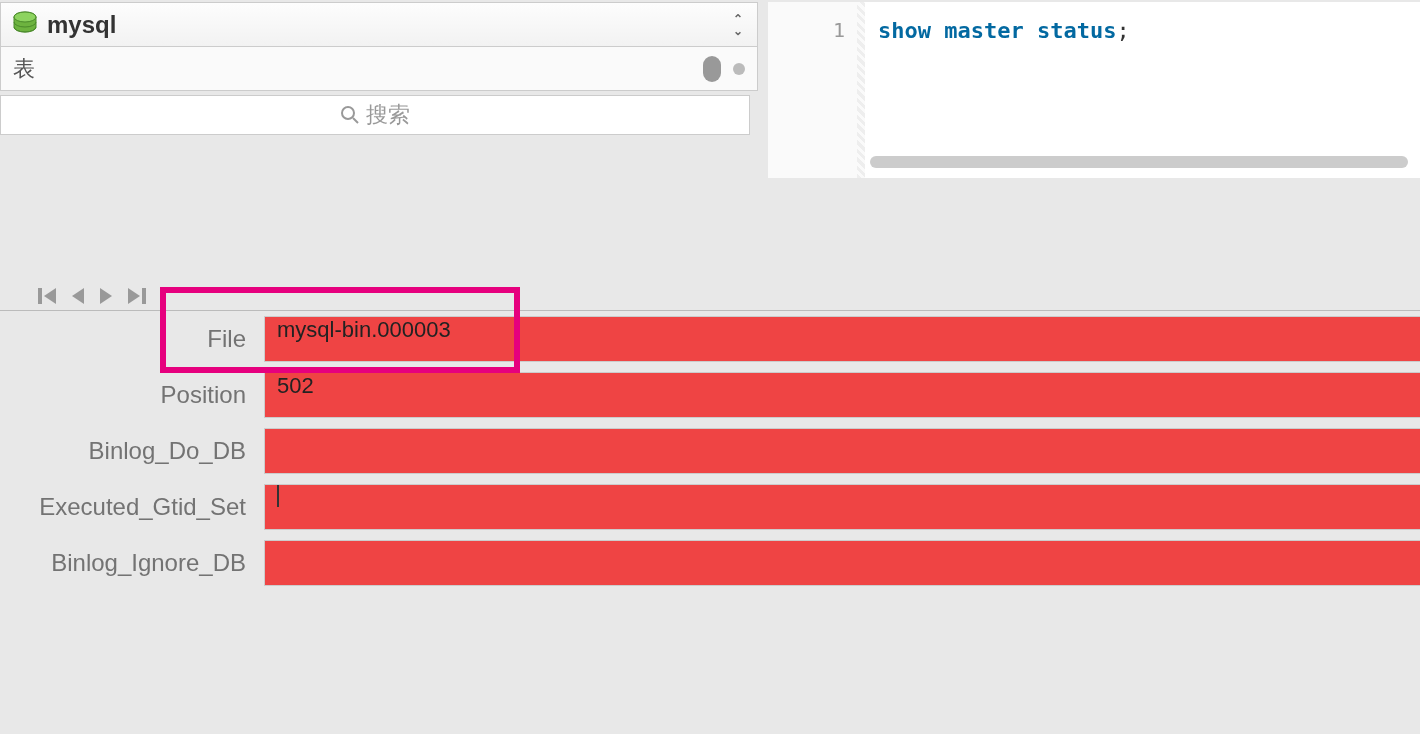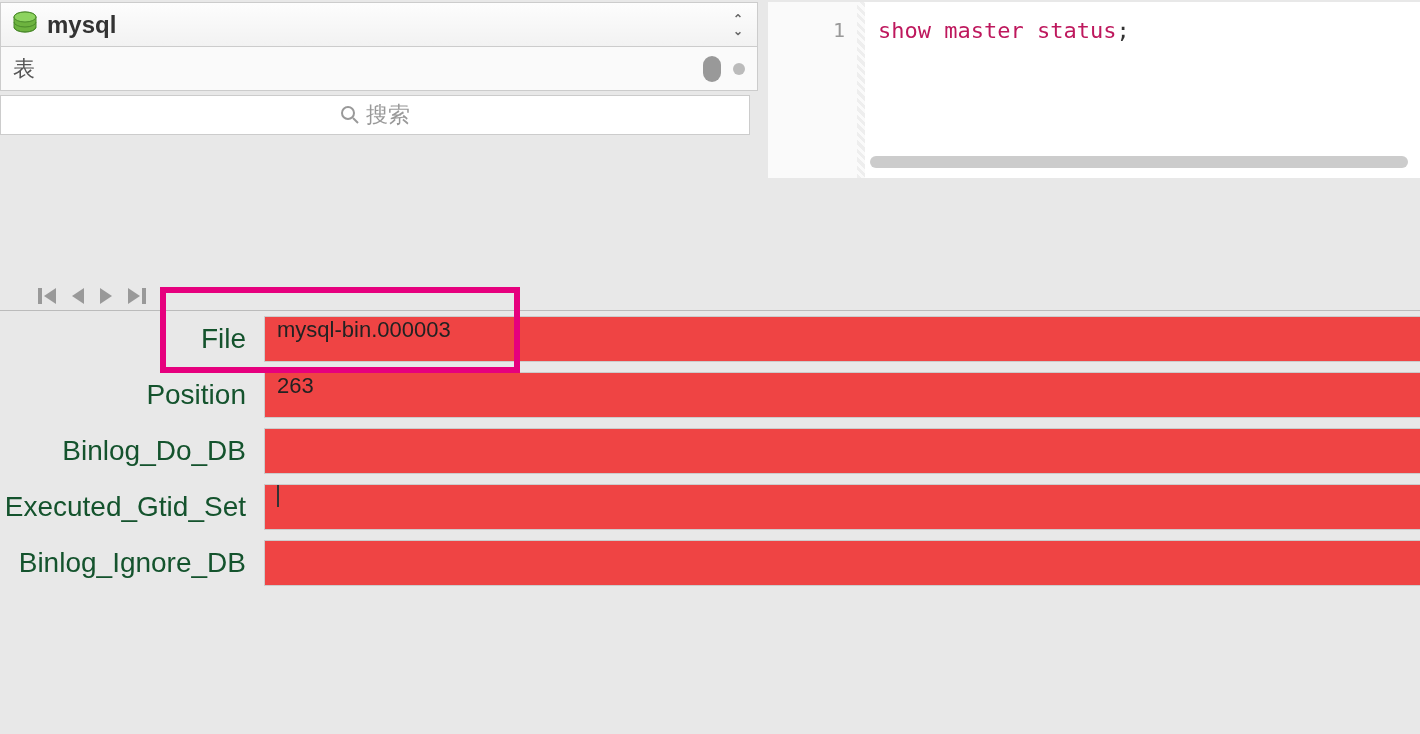--- a/index.html
+++ b/index.html
@@ -130,21 +130,21 @@
       width: 8px;
       background: repeating-linear-gradient(45deg, #eee 0 3px, #fafafa 3px 6px);
     }
     .code-area {
       flex: 1;
       padding: 16px 20px 0 20px;
       font-family: Menlo, Consolas, monospace;
       font-size: 22px;
       position: relative;
     }
-    .code-blue { color: #be185d; font-weight: normal; }
+    .code-blue { color: #0369a1; font-weight: bold; }
     .code-punct { color: #333; }
     .code-scroll {
       position: absolute;
       left: 12px;
       right: 12px;
       bottom: 10px;
       height: 12px;
       background: #ccc;
       border-radius: 6px;
     }
@@ -169,22 +169,22 @@
     }
     .result-row {
       display: flex;
       align-items: center;
       height: 56px;
     }
     .result-label {
       width: 264px;
       text-align: right;
       padding-right: 18px;
-      font-size: 28px;
-      color: #14532d;
+      font-size: 24px;
+      color: #737373;
     }
     .result-value-box {
       flex: 1;
       height: 46px;
       background: #ef4444;
       border: 1px solid #ccc;
       border-right: none;
       display: flex;
       padding: 0 12px;
       font-size: 22px;
@@ -291,21 +291,21 @@
   <div class="result-row">
     <div class="result-label">File</div>
     <div class="result-value-box">
       <span>mysql-bin.000003</span>
     </div>
   </div>
 
   <div class="result-row">
     <div class="result-label">Position</div>
     <div class="result-value-box">
-      <span>263</span>
+      <span>502</span>
     </div>
   </div>
 
   <div class="result-row">
     <div class="result-label">Binlog_Do_DB</div>
     <div class="result-value-box">
       <span></span>
     </div>
   </div>
 

